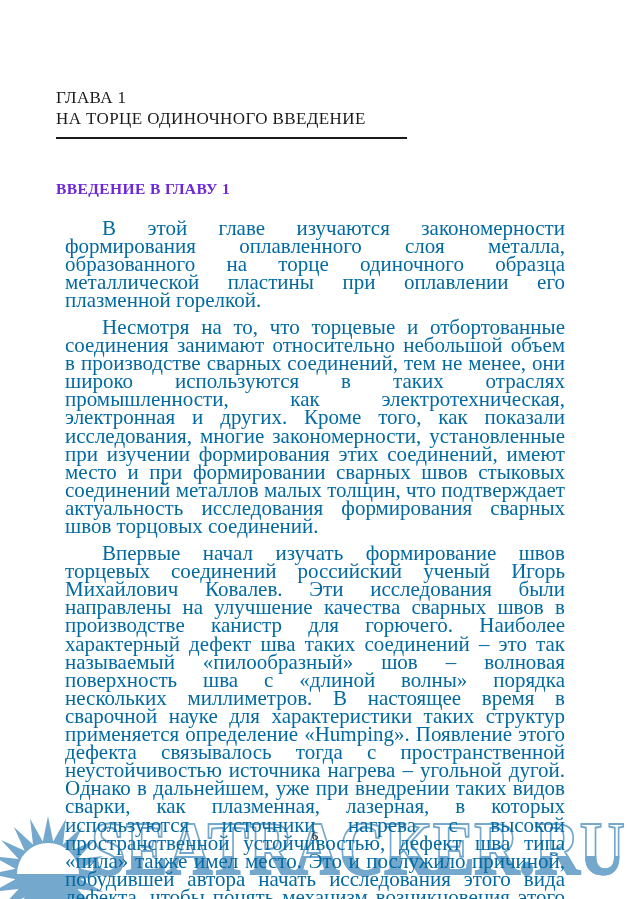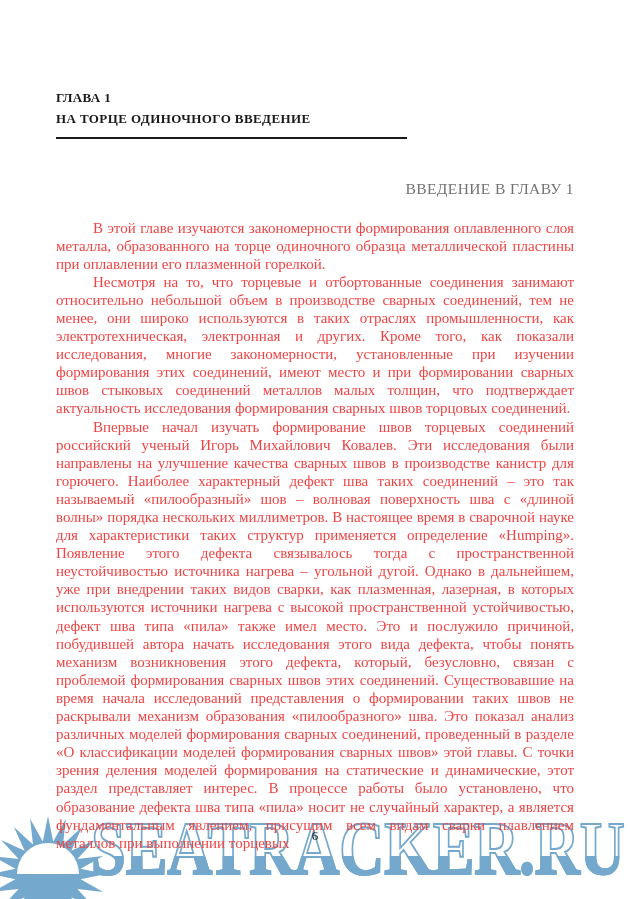--- a/index.html
+++ b/index.html
@@ -37,45 +37,45 @@
     -webkit-background-clip: text;
     background-clip: text;
     color: transparent;
   }
 
   
   .content { position: relative; z-index: 1; padding: 88px 56px 0 56px; }
 
   .chapter {
     margin: 0;
-    font-size: 13px;
+    font-size: 17px;
     line-height: 20.5px;
-    font-weight: 700;
+    font-weight: 400;
     letter-spacing: 0.4px;
     color: #1a1a1a;
   }
   .rule { width: 351px; height: 1.5px; background: #1a1a1a; margin-top: 8px; }
 
   .section {
     margin: 40px 0 0 0;
-    text-align: right;
+    text-align: left;
     font-size: 15.5px;
     line-height: 19px;
-    font-weight: 400;
+    font-weight: 700;
     letter-spacing: 0.4px;
-    color: #737373;
+    color: #6d28d9;
   }
 
   .body-par {
-    margin: 0;
-    font-size: 15px;
+    margin: 9px;
+    font-size: 21px;
     line-height: 18.1px;
     text-align: justify;
     text-indent: 37px;
-    color: #ef4444;
+    color: #0369a1;
   }
   .body-par.first { margin-top: 21px; }
 
   .pageno {
     position: absolute;
     top: 828px;
     left: 0;
     width: 100%;
     text-align: center;
     font-size: 13px;

